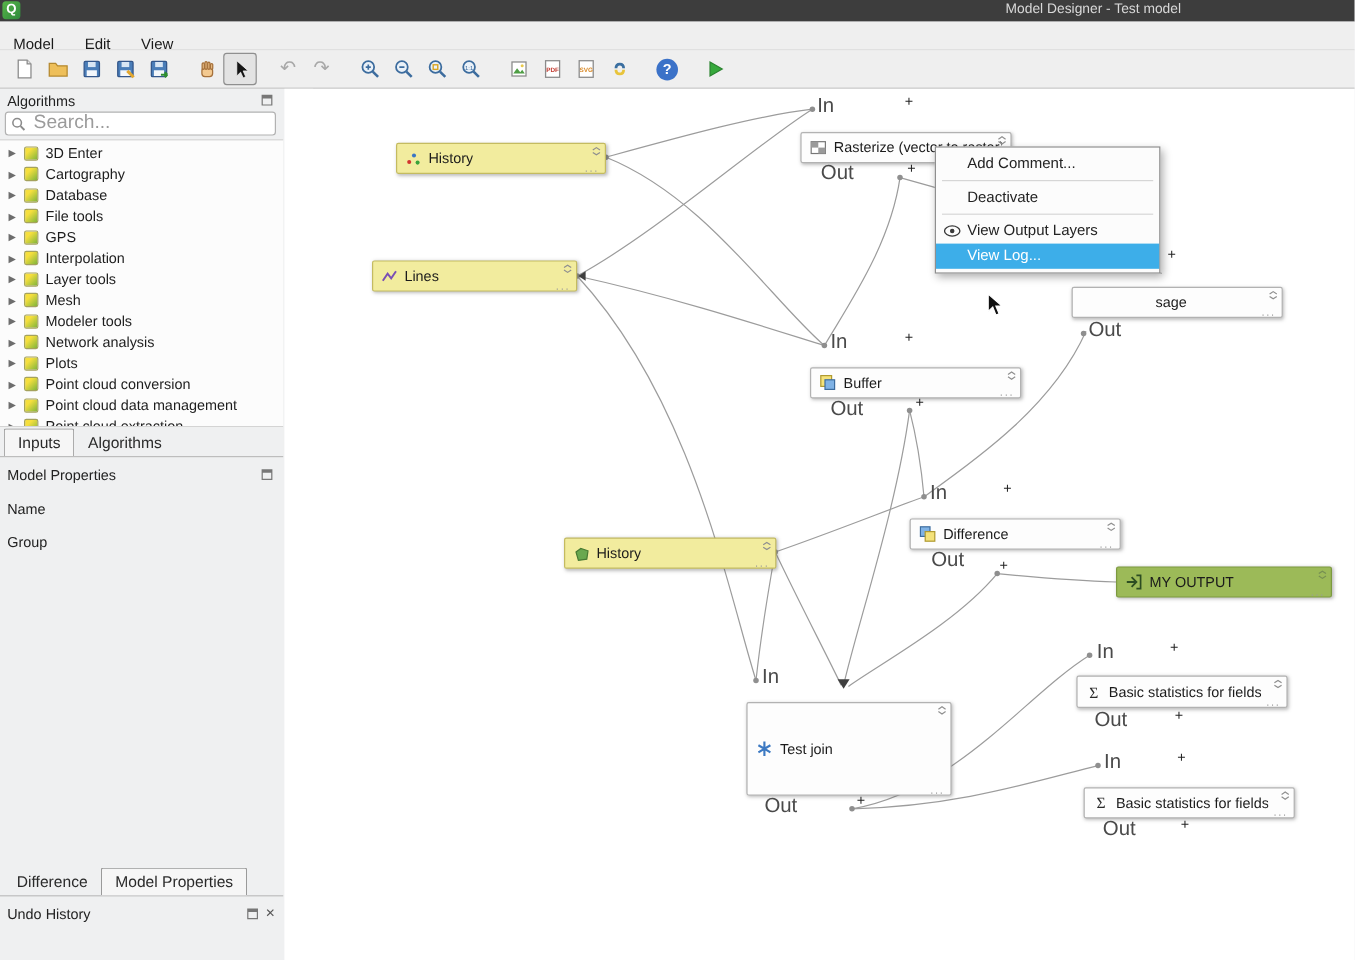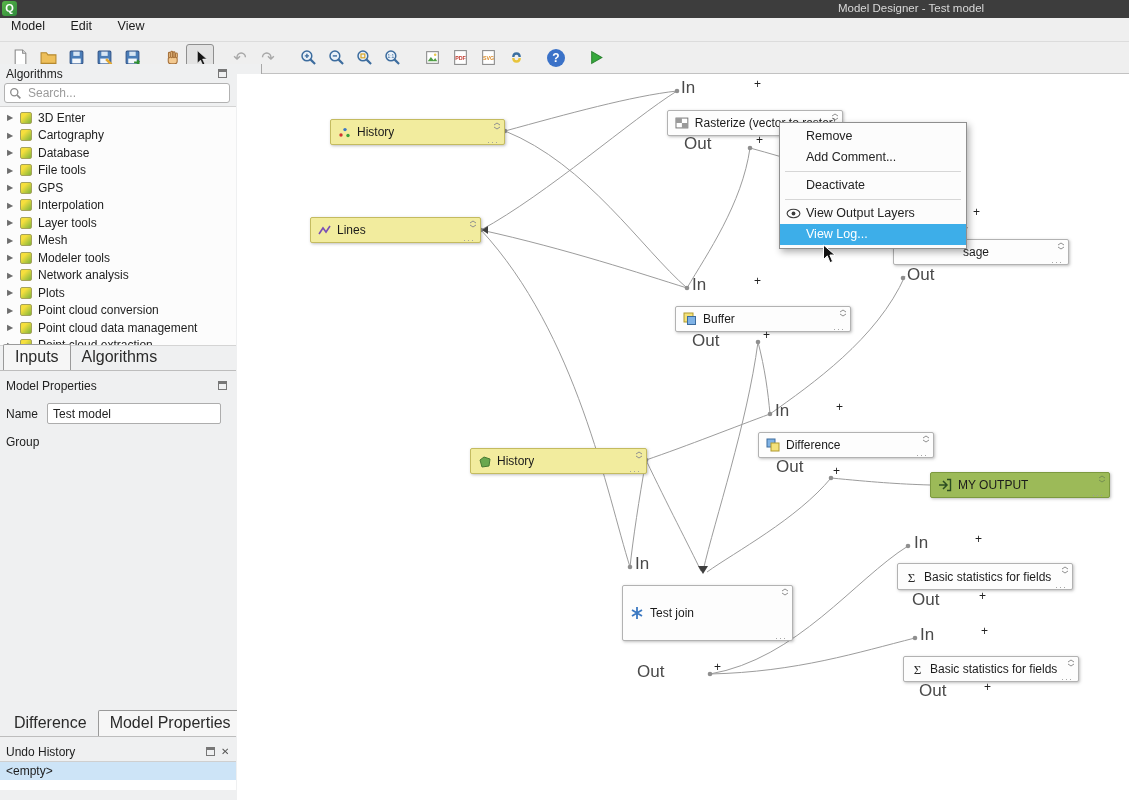--- a/index.html
+++ b/index.html
@@ -6,62 +6,62 @@
   html,body{margin:0;padding:0}
   #app{position:relative;width:1129px;height:800px;font-family:"Liberation Sans",sans-serif;background:#eff0f1;overflow:hidden}
 
   
   .titlebar{position:absolute;left:0;top:0;width:1129px;height:18px;background:#3d3d3d;color:#d8d8d8;font-size:11.5px}
   .qgis-logo{position:absolute;left:2px;top:1px;width:15px;height:15px;background:linear-gradient(135deg,#58b548,#2f8a3c);border-radius:3px;color:#fff;font-weight:bold;font-size:11px;text-align:center;line-height:15px}
   .wtitle{position:absolute;left:838px;top:2px;white-space:nowrap}
 
   
   .menubar{position:absolute;left:0;top:18px;width:1129px;height:24px;background:#efefef;border-bottom:1px solid #dcdcdc;font-size:12.5px;color:#1a1a1a}
-  .menu-item{display:inline-block;padding:1px 11px 0 11px;height:36px}
+  .menu-item{display:inline-block;padding:12px 11px 0 11px;height:36px}
 
   
   .toolbar{position:absolute;left:0;top:42px;width:1129px;height:32px;background:#efefef;border-bottom:1px solid #c2c2c2;display:flex;align-items:center;padding-left:6px}
   .tbtn{width:28px;height:27px;display:flex;align-items:center;justify-content:center;border-radius:3px;border:1px solid transparent}
   .tbtn.active{background:#e3e3e3;border:1px solid #8f8f8f}
   .tgap{width:12px}
   .uarrow{font-size:16px;color:#a8a8a8;line-height:1}
   .helpdot{width:18px;height:18px;border-radius:50%;background:#3b72c8;color:#fff;font-size:12px;font-weight:bold;text-align:center;line-height:18px}
 
   
-  .sidebar{position:absolute;left:0;top:64px;width:262px;height:726px;background:#eff0f1;border-right:1px solid #a8a8a8}
+  .sidebar{position:absolute;left:0;top:74px;width:262px;height:726px;background:#eff0f1;border-right:1px solid #a8a8a8}
   .dock-header{position:absolute;left:6px;font-size:12px;color:#222;white-space:nowrap}
   .float-icon{position:absolute;width:9px;height:9px;border:1px solid #777;border-top:3px solid #777;display:inline-block}
   .close-x{position:absolute;font-size:10px;color:#555;line-height:10px}
   .search-wrap{position:absolute;left:4px;top:19px;width:226px;height:20px;background:#fff;border:1px solid #b2b2b2;border-radius:3px;display:flex;align-items:center;padding:0 4px}
-  .search-wrap input{border:none;outline:none;flex:1;font-size:12px;font-family:"Liberation Sans",sans-serif;color:#b91c1c;background:transparent;min-width:0}
+  .search-wrap input{border:none;outline:none;flex:1;font-size:16px;font-family:"Liberation Sans",sans-serif;color:#b91c1c;background:transparent;min-width:0}
   .search-wrap input::placeholder{color:#9b9b9b}
   .tree{position:absolute;left:0;top:42px;width:236px;height:240px;background:#fcfcfc;border-top:1px solid #d4d4d4;border-bottom:1px solid #d4d4d4;overflow:hidden;padding-top:2px}
   .trow{height:17.5px;display:flex;align-items:center;font-size:12px;color:#1d1d1d;padding-left:7px}
   .twisty{color:#6d6d6d;font-size:8px;width:13px;flex:none}
   .prov-icon{width:12px;height:12px;border-radius:2px;background:linear-gradient(135deg,#f6df3d 30%,#7fb53b);border:1px solid #a5a25c;margin-right:6px;flex:none}
   .vscroll{position:absolute;right:2px;top:44px;width:11px;height:236px;background:#ebebeb;border-left:1px solid #dedede}
   .vthumb{position:absolute;left:1px;top:1px;width:8px;height:92px;background:#b7b7b7;border-radius:4px}
   .varrow{position:absolute;left:0;bottom:0;width:10px;text-align:center;font-size:7px;color:#555}
   .tabbar{position:absolute;left:0;width:236px;height:25px;padding-left:3px;display:flex;align-items:flex-end;border-bottom:1px solid #bdbdbd;background:#eff0f1}
-  .tab{font-size:16px;color:#2a2a2a;padding:3px 11px 4px 11px;white-space:nowrap}
+  .tab{font-size:13px;color:#2a2a2a;padding:3px 11px 4px 11px;white-space:nowrap}
   .tab.boxed{background:#f6f6f6;border:1px solid #9a9a9a;border-bottom:none;border-radius:2px 2px 0 0}
   .flabel{position:absolute;font-size:12px;color:#222}
   .txt{position:absolute;left:47px;width:174px;height:21px;background:#fff;border:1px solid #adadad;border-radius:2px;font-size:12px;font-family:"Liberation Sans",sans-serif;color:#222;padding:0 5px;outline:none}
   .txt::placeholder{color:#9b9b9b}
   .undo-list{position:absolute;left:0;top:697px;width:236px;height:29px;background:#fff;border-top:1px solid #cfcfcf}
   .undo-row{height:18px;font-size:12px;color:#1d1d1d;display:flex;align-items:center;padding-left:6px}
   .undo-row.selected{background:#cde4f7}
 
   
   .canvas{position:absolute;left:237px;top:74px;width:892px;height:726px;background:#fff;overflow:hidden}
   .edges{position:absolute;left:0;top:0;z-index:1}
   .node{position:absolute;z-index:2;height:26px;border:1px solid #b2b2b2;background:#fdfdfd;border-radius:2px;box-shadow:1px 1px 3px rgba(70,70,70,.35);display:flex;align-items:center;padding:0 7px;font-size:12px;color:#1b1b1b}
   .node.input{background:#f2ec9e;border-color:#c4bb60}
   .node.output{background:#9cba58;border-color:#7c993f}
-  .node.big{height:56px}
+  .node.big{height:78px}
   .nlabel{margin-left:6px;white-space:nowrap;overflow:hidden}
   .fold{position:absolute;right:3px;top:2px}
   .grip{position:absolute;right:5px;bottom:-3px;color:#9a9a9a;font-size:9px;letter-spacing:1px;line-height:1}
   .port{position:absolute;z-index:3;font-size:17px;color:#4a4a4a}
   .plus{position:absolute;z-index:3;font-size:12px;color:#222}
 
   
   .ctxmenu{position:absolute;left:542px;top:48px;width:188px;background:#fcfcfc;border:1px solid #8f8f8f;box-shadow:2px 3px 7px rgba(0,0,0,.32);z-index:10;padding:3px 0}
   .mi{height:21px;line-height:21px;padding-left:26px;font-size:12.5px;color:#232323;position:relative;white-space:nowrap}
   .mi.hl{background:#3daee9;color:#fff}
@@ -302,34 +302,30 @@
     </div>
 
     <div class="tabbar" style="top:282px">
       <span class="tab boxed">Inputs</span>
       <span class="tab">Algorithms</span>
     </div>
 
     <span class="dock-header" style="top:315px">Model Properties</span>
     <span class="float-icon" style="left:218px;top:317px"></span>
     <span class="flabel" style="left:6px;top:343px">Name</span>
-    <input class="txt" style="top: 339px;" type="text" value="Test model">
     <span class="flabel" style="left:6px;top:371px">Group</span>
 
     <div class="tabbar" style="top:648px">
       <span class="tab">Difference</span>
       <span class="tab boxed">Model Properties</span>
     </div>
 
     <span class="dock-header" style="top:681px">Undo History</span>
     <span class="float-icon" style="left:206px;top:683px"></span>
     <span class="close-x" style="left:221px;top:683px">✕</span>
-    <div class="undo-list">
-      <div class="undo-row selected">&lt;empty&gt;</div>
-    </div>
   </div>
 
   <div class="canvas">
 
     <svg class="edges" width="892" height="726" viewBox="0 0 892 726">
       <g fill="none" stroke="#9c9c9c" stroke-width="1">
         <path d="M268,57 C330,40 395,22 440,17"></path>
         <path d="M268,57 C350,90 405,175 450,214"></path>
         <path d="M244,156 C310,120 395,45 440,17"></path>
         <path d="M244,156 C330,175 405,200 450,214"></path>
@@ -513,21 +509,20 @@
     <span class="plus" style="left:526px;top:254px">+</span>
     <span class="plus" style="left:599px;top:326px">+</span>
     <span class="plus" style="left:596px;top:390px">+</span>
     <span class="plus" style="left:477px;top:586px">+</span>
     <span class="plus" style="left:738px;top:458px">+</span>
     <span class="plus" style="left:742px;top:515px">+</span>
     <span class="plus" style="left:744px;top:550px">+</span>
     <span class="plus" style="left:747px;top:606px">+</span>
 
     <div class="ctxmenu">
-      <div class="mi">Remove</div>
       <div class="mi">Add Comment...</div>
       <div class="msep"></div>
       <div class="mi">Deactivate</div>
       <div class="msep"></div>
       <div class="mi">
         <svg class="micon" width="15" height="11" viewBox="0 0 15 11">
             <ellipse cx="7.5" cy="5.5" rx="6.4" ry="4.2" fill="none" stroke="#3a3a3a" stroke-width="1.1"></ellipse>
             <circle cx="7.5" cy="5.5" r="1.9" fill="#3a3a3a"></circle>
           </svg>
         <span>View Output Layers</span>

